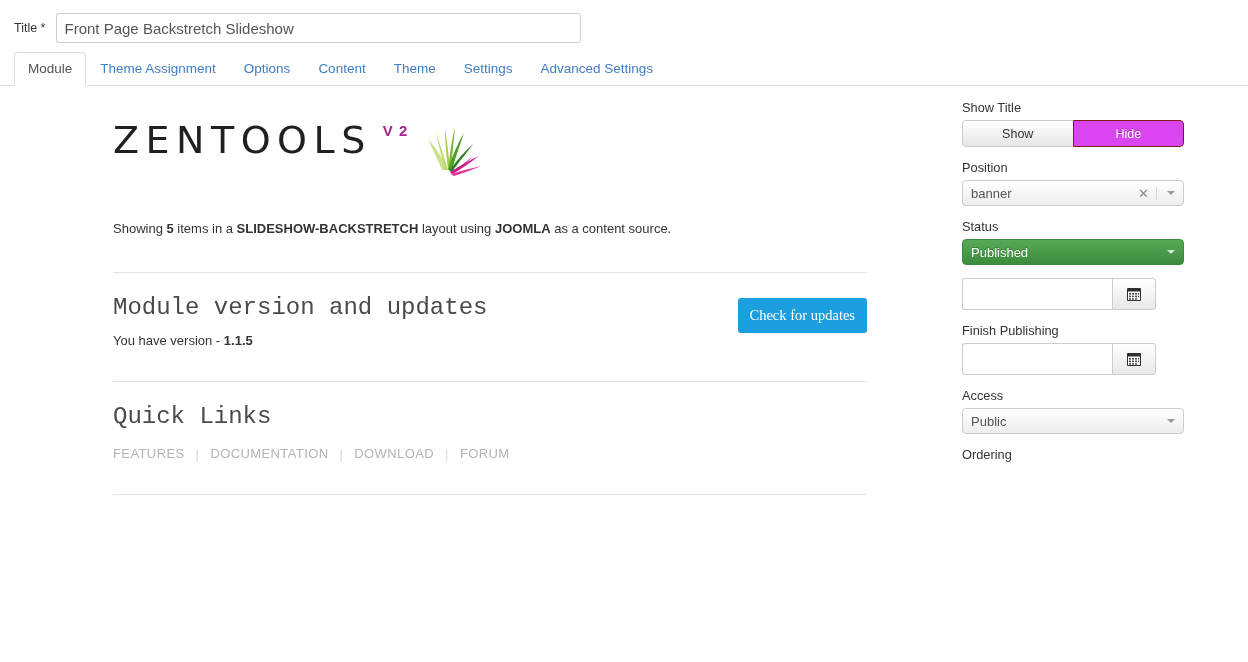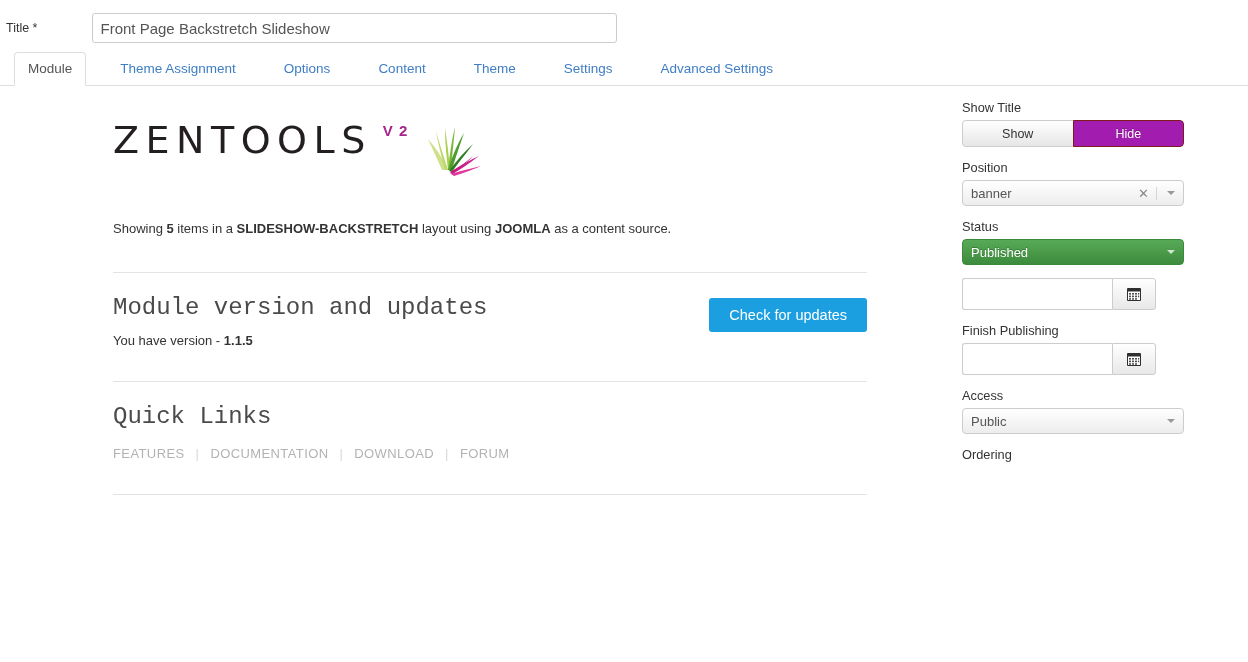--- a/index.html
+++ b/index.html
@@ -9,23 +9,22 @@
     background: #ffffff;
     font-family: "Liberation Sans", sans-serif;
     color: #333333;
     overflow: hidden;
   }
 
   
   .title-row {
     display: flex;
     align-items: center;
-    padding: 12px 0 0 6px;
+    padding: 12px 0 0 14px;
     height: 44px;
-    gap: 44px;
   }
   .title-label {
     font-size: 12.5px;
     color: #333;
     margin-right: 10px;
     white-space: nowrap;
   }
   .title-input {
     width: 525px;
     height: 30px;
@@ -40,21 +39,20 @@
   }
 
   
   .tabs {
     position: relative;
     margin: 9px 0 0 0;
     padding-left: 14px;
     height: 33px;
     display: flex;
     align-items: flex-end;
-    gap: 20px;
   }
   .tabs::after {
     content: "";
     position: absolute;
     left: 0; right: 0; bottom: 0;
     height: 1px;
     background: #dddddd;
   }
   .tab {
     position: relative;
@@ -153,23 +151,23 @@
     margin-top: 12px;
   }
   .version-line b { font-weight: bold; }
 
   .btn-updates {
     background: #1b9fe0;
     color: #ffffff;
     font-size: 14.5px;
     border: 0;
     border-radius: 3px;
-    padding: 9px 20px;
-    cursor: pointer;
-    font-family: Liberation Sans, sans-serif;
+    padding: 9px 12px;
+    cursor: pointer;
+    font-family: Liberation Serif, serif;
     white-space: nowrap;
     margin-top: 3px;
   }
 
   .ql-links {
     margin-top: 16px;
     font-size: 13px;
     color: #b3b3b3;
     letter-spacing: 0.4px;
   }
@@ -207,21 +205,21 @@
     border: 1px solid #cccccc;
     font-family: "Liberation Sans", sans-serif;
   }
   .tg.off {
     background: linear-gradient(to bottom, #ffffff, #e6e6e6);
     color: #333333;
     border-radius: 4px 0 0 4px;
     border-right: 0;
   }
   .tg.on {
-    background: #a21caf;
+    background: #d946ef;
     color: #ffffff;
     border-color: #7c1c1b;
     border-radius: 0 4px 4px 0;
     text-shadow: 0 -1px 0 rgba(0,0,0,.25);
   }
 
   
   .sel {
     position: relative;
     width: 222px;

